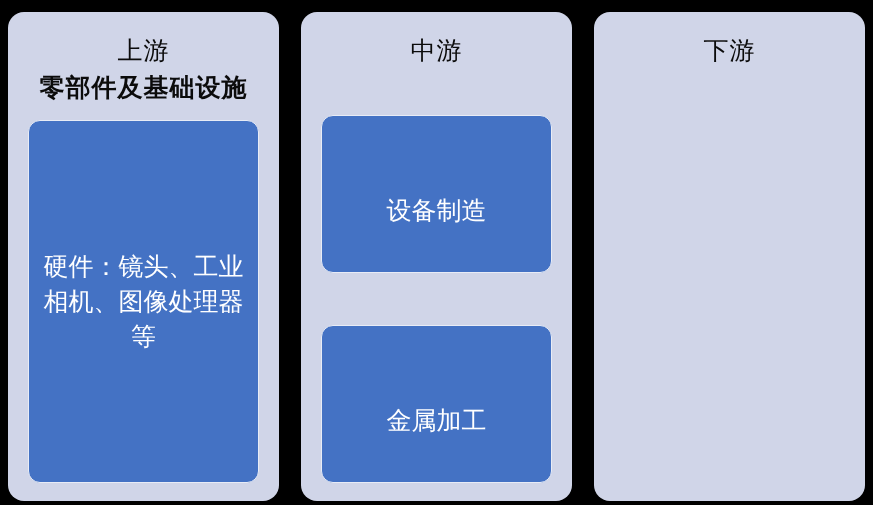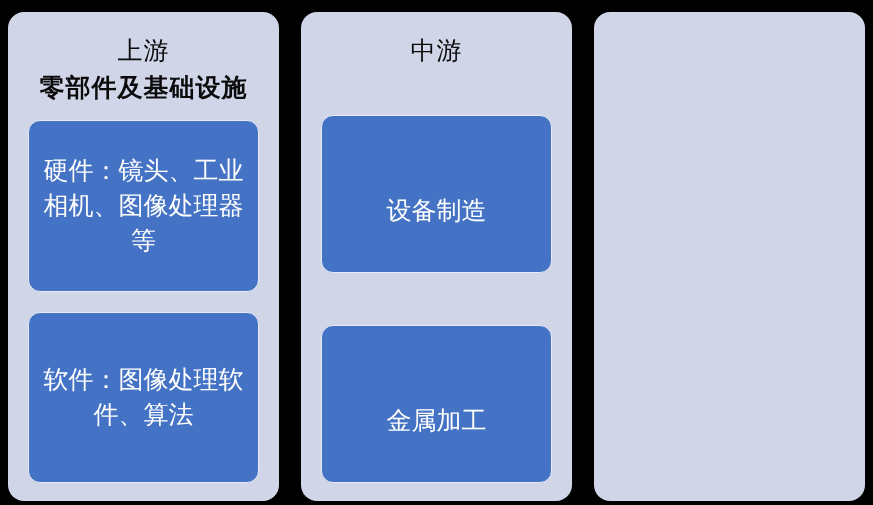--- a/index.html
+++ b/index.html
@@ -106,39 +106,37 @@
 
     <div class="segment col-up">
       <div class="segment-header">
         <div class="segment-title">上游</div>
         <div class="segment-subtitle">零部件及基础设施</div>
       </div>
       <div class="segment-body">
         <div class="node node-wide">
           <span class="node-label">硬件：镜头、工业相机、图像处理器等</span>
         </div>
-        <div class="node node-wide">
-          <span class="node-label">软件：图像处理软件、算法</span>
-        </div>
       </div>
     </div>
 
     <div class="segment col-mid">
       <div class="segment-header">
         <div class="segment-title">中游</div>
       </div>
       <div class="segment-body">
         <div class="node">
           <span class="node-label">设备制造</span>
         </div>
         <div class="node">
           <span class="node-label">金属加工</span>
         </div>
       </div>
     </div>
 
     <div class="segment col-down">
       <div class="segment-header">
+        <div class="segment-title">下游</div>
       </div>
     </div>
 
   </div>
 </div>
 
 </body></html>

